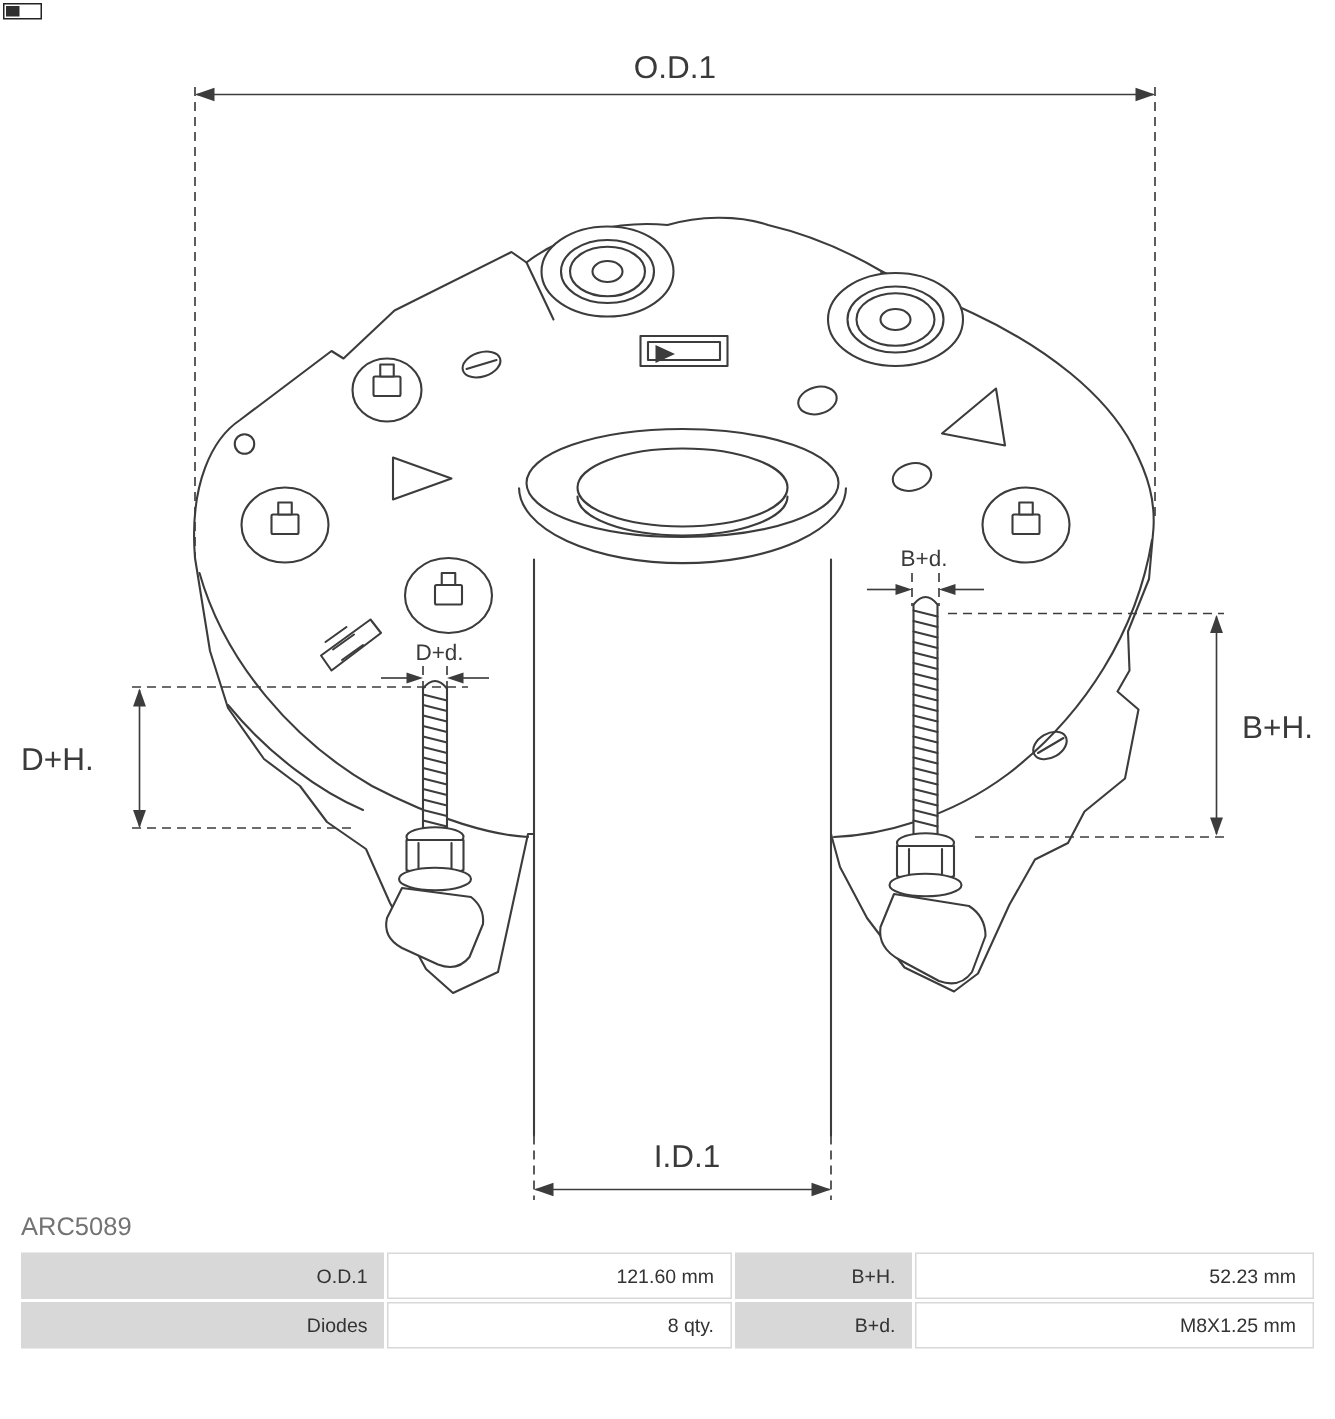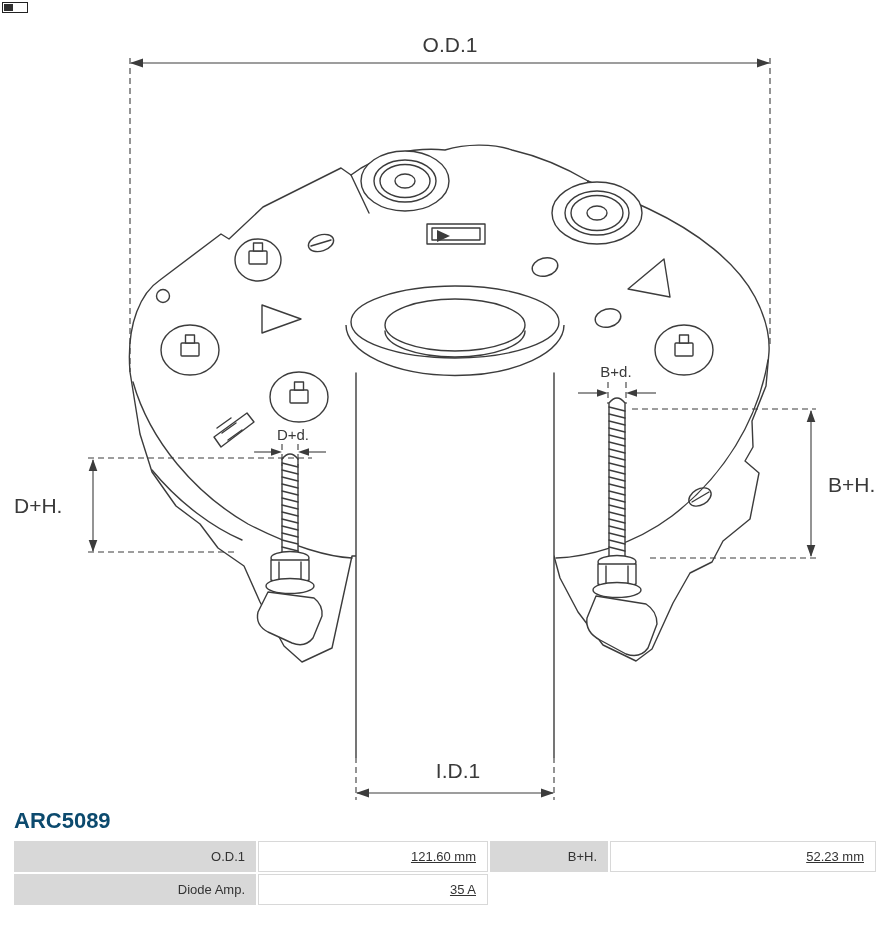--- a/index.html
+++ b/index.html
@@ -20,29 +20,29 @@
   svg .fillw{ fill:#ffffff; stroke:none; }
   svg .dim  { stroke:#3c3c3c; stroke-width:1.1; fill:none; }
   svg .dash { stroke:#3c3c3c; stroke-width:1.1; fill:none; stroke-dasharray:6 4; }
   svg .ah   { fill:#3c3c3c; stroke:none; }
   svg .dkfill { fill:#3c3c3c; stroke:none; }
   svg text  { fill:#3a3a3a; font-family:"Liberation Sans", sans-serif; }
   svg text.big   { font-size:21px; }
   svg text.small { font-size:15px; }
 
   .part-number {
-    margin:0 0 5px 14px; font-size:22px; color:#0c4a6e; font-weight:700;
+    margin:0 0 5px 14px; font-size:17px; color:#737373; font-weight:400;
   }
   table.spec-table {
     margin-left:12px; width:866px; table-layout:fixed;
     border-collapse:separate; border-spacing:2px; font-size:13px; color:#333;
   }
   table.spec-table td { padding:7px 11px; text-align:right; vertical-align:middle; overflow:hidden; white-space:nowrap; }
   td.lbl   { background:#d8d8d8; }
-  td.val   { background:#ffffff; border:1px solid #d8d8d8;text-decoration:underline; }
+  td.val   { background:#ffffff; border:1px solid #d8d8d8; }
   td.blank { background:transparent; border:none; }
 </style>
 </head>
 <body>
 
 <div class="corner-artifact">
     <span></span>
   </div>
 
 <svg class="drawing" width="890" height="808" viewBox="0 0 890 808">
@@ -216,19 +216,19 @@
       <col>
   </colgroup>
   <tbody>
     <tr>
       <td class="lbl">O.D.1</td>
       <td class="val">121.60 mm</td>
       <td class="lbl">B+H.</td>
       <td class="val">52.23 mm</td>
     </tr>
     <tr>
-      <td class="lbl">Diode Amp.</td>
-      <td class="val">35 A</td>
-      <td class="blank"></td>
-      <td class="blank"></td>
+      <td class="lbl">Diodes</td>
+      <td class="val">8 qty.</td>
+      <td class="lbl">B+d.</td>
+      <td class="val">M8X1.25 mm</td>
     </tr>
   </tbody>
 </table>
 
 </body></html>

